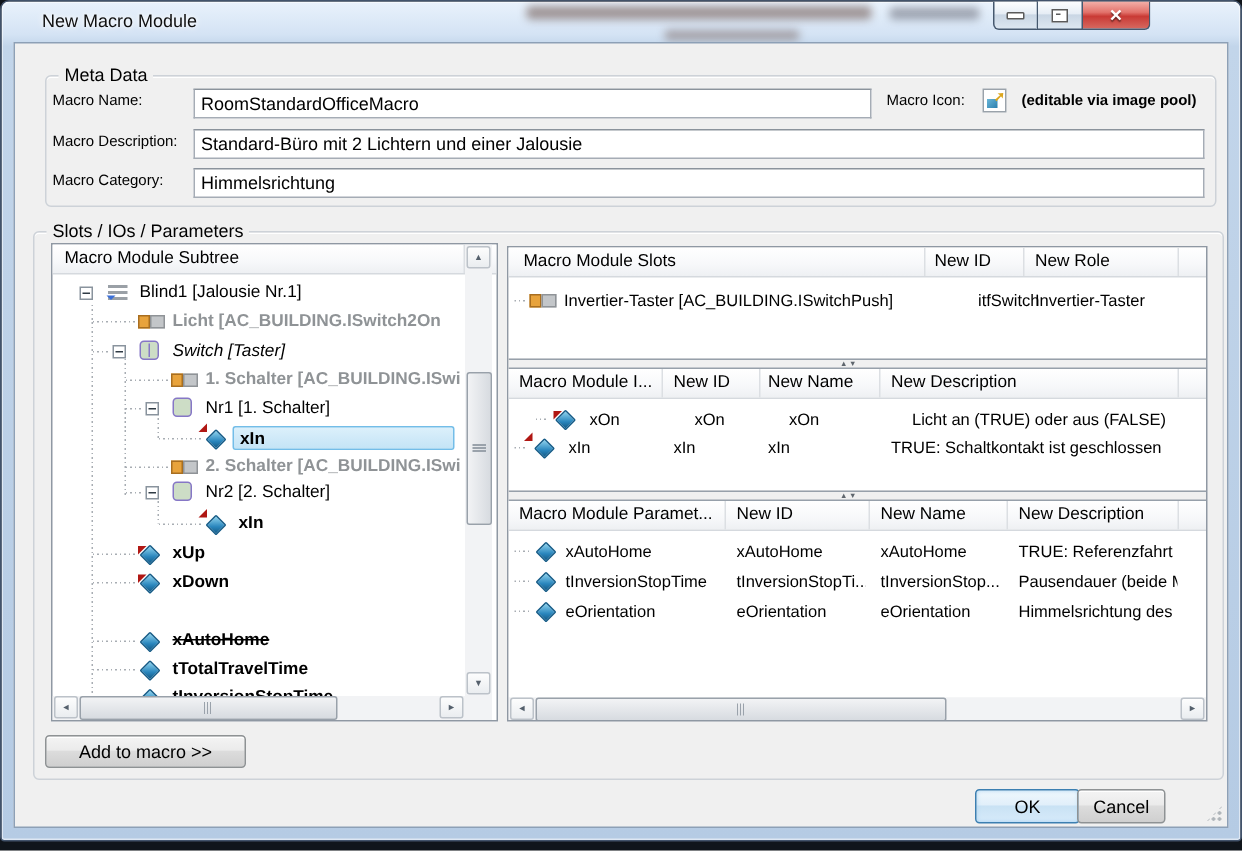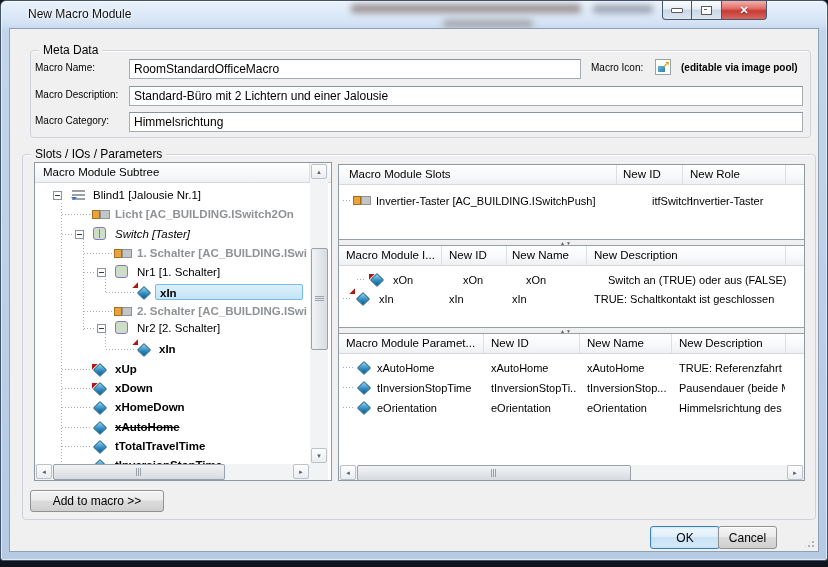--- a/index.html
+++ b/index.html
@@ -201,25 +201,20 @@
         <span class="arr out" style="left:53px;top:0px;"></span>
         <span class="dia" style="left:60px;top:5px;"></span>
         <span class="tlabel bold" style="position:absolute;left:80px;">xDown</span>
       </div>
       <div class="trow" style="top:197px;left:0;right:18px;">
         <span class="stub" style="left:27px;top:9px;width:28px;"></span>
         <span class="arr out" style="left:53px;top:0px;"></span>
         <span class="dia" style="left:60px;top:5px;"></span>
         <span class="tlabel bold" style="position:absolute;left:80px;">xUp</span>
       </div>
-      <div class="trow" style="top:235px;left:0;right:18px;">
-        <span class="stub" style="left:27px;top:9px;width:28px;"></span>
-        <span class="dia" style="left:60px;top:5px;"></span>
-        <span class="tlabel bold" style="position:absolute;left:80px;">xHomeDown</span>
-      </div>
       <div class="trow" style="top:255px;left:0;right:18px;">
         <span class="stub" style="left:27px;top:9px;width:28px;"></span>
         <span class="dia" style="left:60px;top:5px;"></span>
         <span class="tlabel bold strike" style="position:absolute;left:80px;">xAutoHome</span>
       </div>
       <div class="trow" style="top:274px;left:0;right:18px;">
         <span class="stub" style="left:27px;top:9px;width:28px;"></span>
         <span class="dia" style="left:60px;top:5px;"></span>
         <span class="tlabel bold" style="position:absolute;left:80px;">tTotalTravelTime</span>
       </div>
@@ -284,21 +279,21 @@
           <span class="hsep" style="left:247px;"></span>
           <span class="hsep" style="left:446px;"></span>
         </div>
         <div style="position:absolute;left:0;top:24px;right:0;height:19px;margin-left:14px;">
           <span class="stub" style="left:4px;top:9px;width:9px;"></span>
           <span class="arr out" style="left:12px;top:0px;"></span>
           <span class="dia" style="left:19px;top:5px;"></span>
           <span class="cell" style="left:40px;top:4px;width:60px;">xOn</span>
           <span class="cell" style="left:110px;top:4px;width:55px;">xOn</span>
           <span class="cell" style="left:173px;top:4px;width:72px;">xOn</span>
-          <span class="cell" style="left:255px;top:4px;width:191px;">Switch an (TRUE) oder aus (FALSE)</span>
+          <span class="cell" style="left:255px;top:4px;width:191px;">Licht an (TRUE) oder aus (FALSE)</span>
         </div>
         <div style="position:absolute;left:0;top:43px;right:0;height:19px;">
           <span class="stub" style="left:4px;top:9px;width:9px;"></span>
           <span class="arr in" style="left:12px;top:1px;"></span>
           <span class="dia" style="left:19px;top:5px;"></span>
           <span class="cell" style="left:40px;top:4px;width:60px;">xIn</span>
           <span class="cell" style="left:110px;top:4px;width:55px;">xIn</span>
           <span class="cell" style="left:173px;top:4px;width:72px;">xIn</span>
           <span class="cell" style="left:255px;top:4px;width:191px;">TRUE: Schaltkontakt ist geschlossen</span>
         </div>

